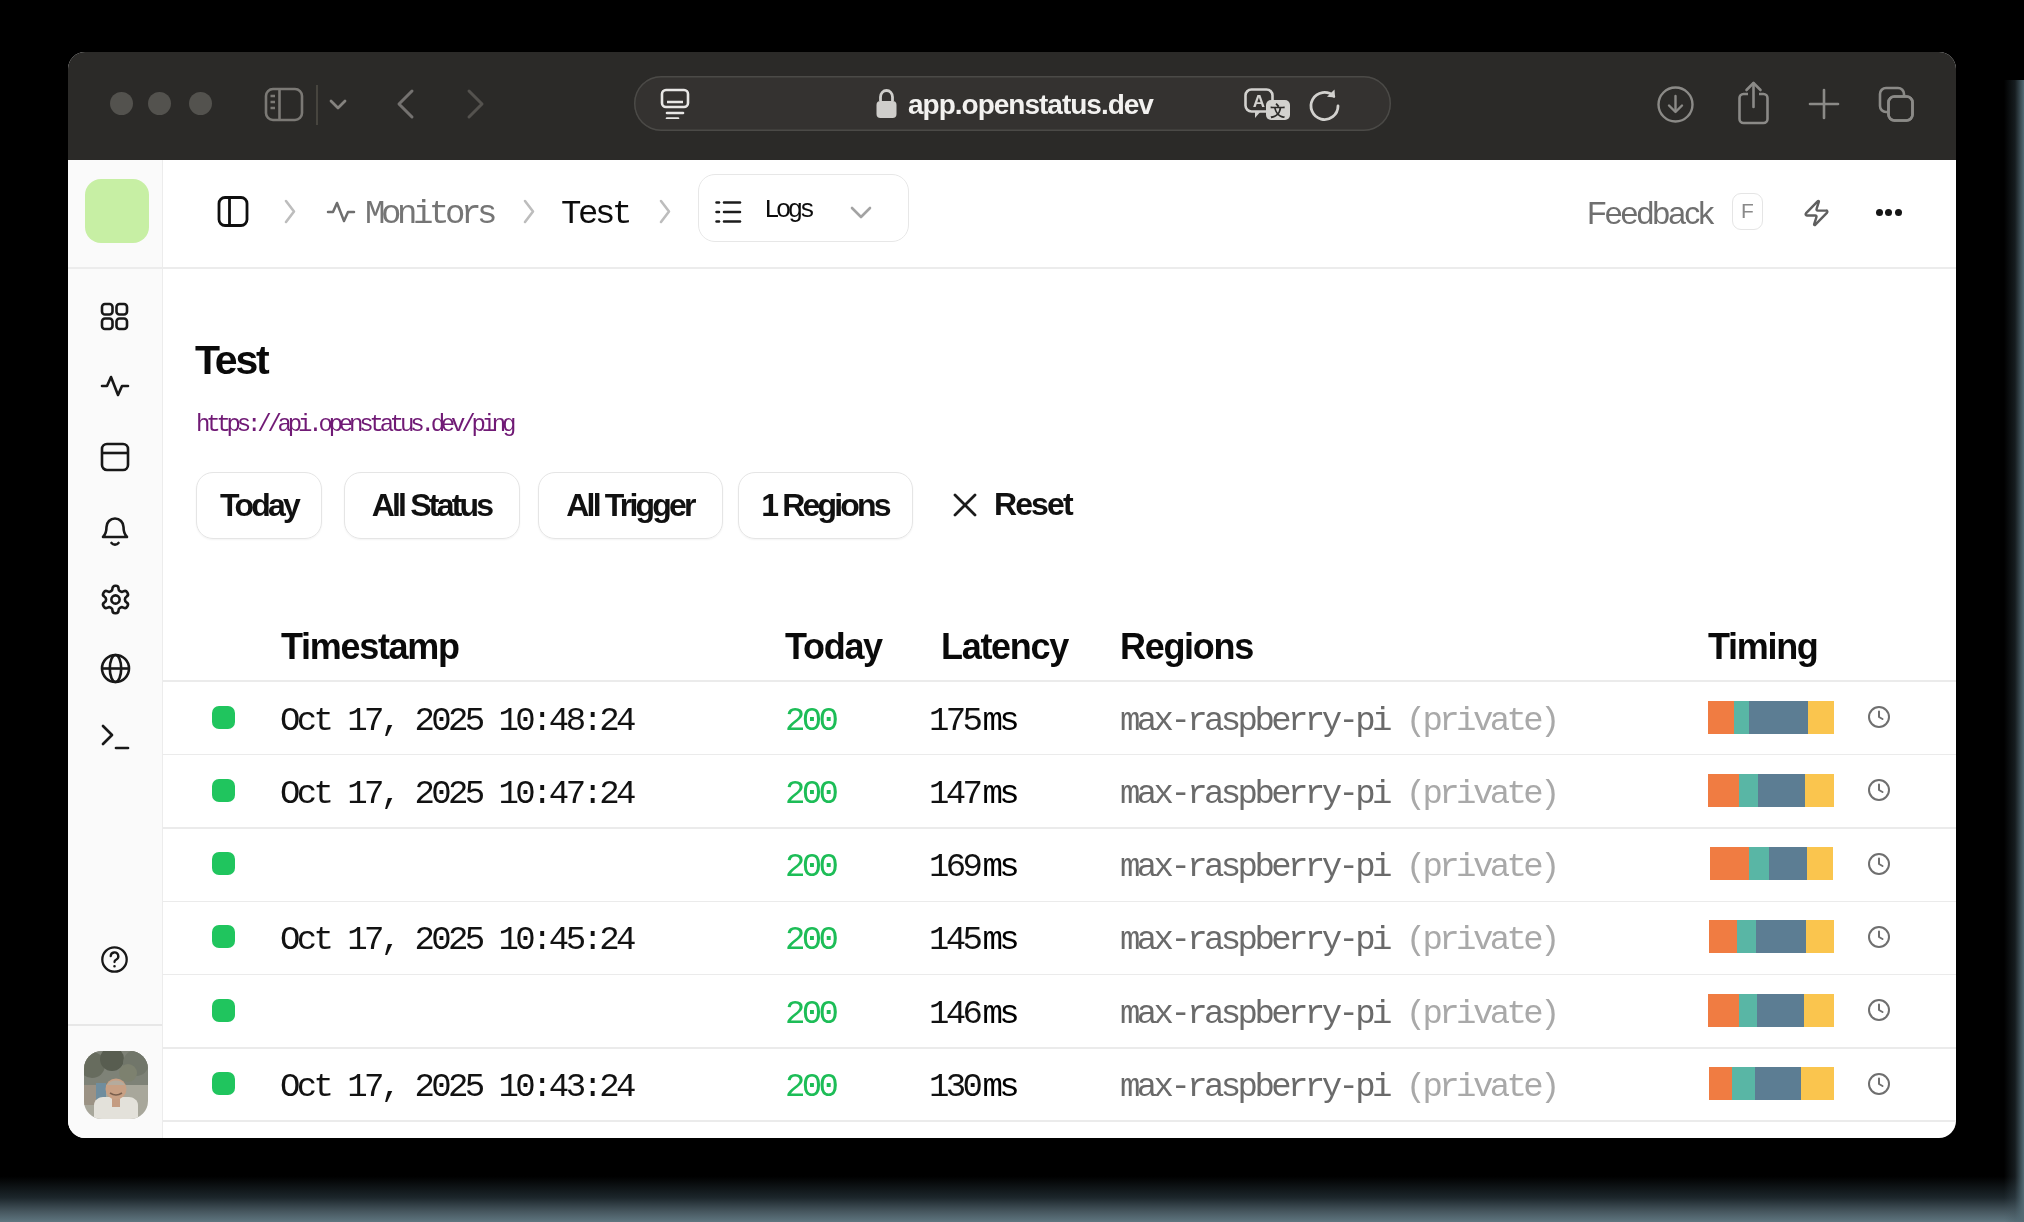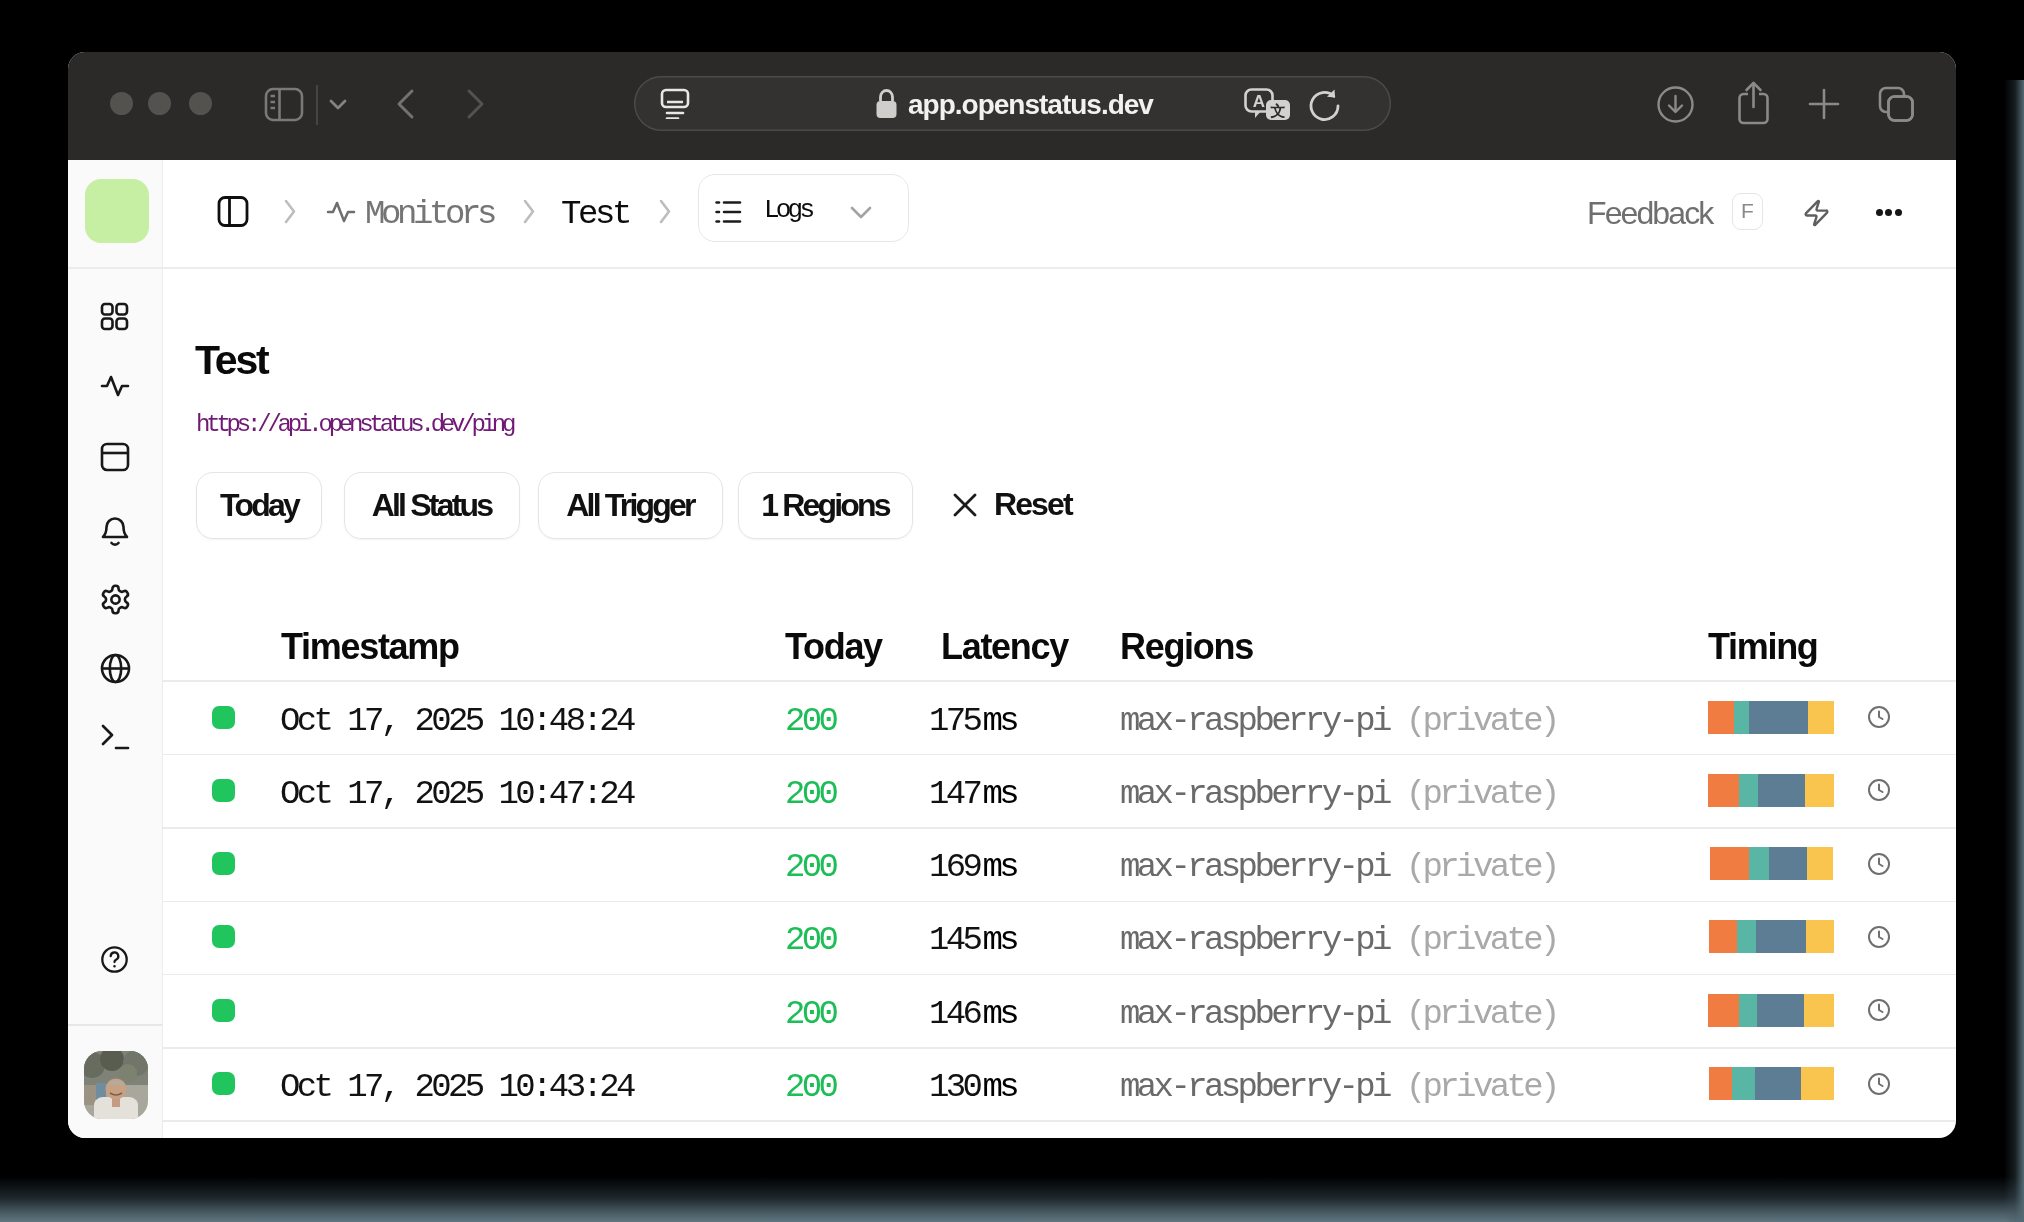--- a/index.html
+++ b/index.html
@@ -264,20 +264,21 @@
       <div style="width:20px;background:#59b6a5"></div>
       <div style="width:38px;background:#5c7d93"></div>
       <div style="width:26px;background:#fac54e"></div>
     </div>
 <svg class="clk" style="top:799.6px" width="24" height="24" viewBox="0 0 24 24" fill="none" stroke="#6f6f6f" stroke-width="2">
       <circle cx="12" cy="12" r="10"></circle>
       <polyline points="12 6.5 12 12 15.5 14" stroke-linecap="round" stroke-linejoin="round"></polyline>
     </svg>
 <div class="rowline" style="top:848.5px"></div>
 <div class="gsq" style="top:873.4px"></div>
+<div class="ts" style="top:869.4px">Oct 17, 2025 10:45:24</div>
 <div class="st" style="top:869.4px">200</div>
 <div class="lat" style="top:869.4px">145<span class="ms">ms</span></div>
 <div class="reg" style="top:869.4px">max-raspberry-pi <span class="priv">(private)</span></div>
 <div class="bar" style="left:1641px;top:868.4px">
       <div style="width:28px;background:#f07c42"></div>
       <div style="width:19px;background:#59b6a5"></div>
       <div style="width:50px;background:#5c7d93"></div>
       <div style="width:28px;background:#fac54e"></div>
     </div>
 <svg class="clk" style="top:872.9px" width="24" height="24" viewBox="0 0 24 24" fill="none" stroke="#6f6f6f" stroke-width="2">

